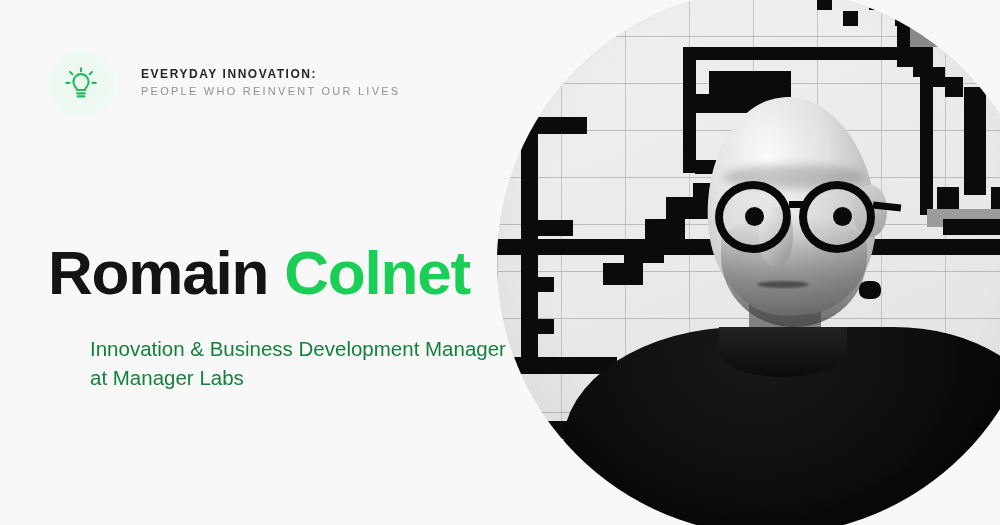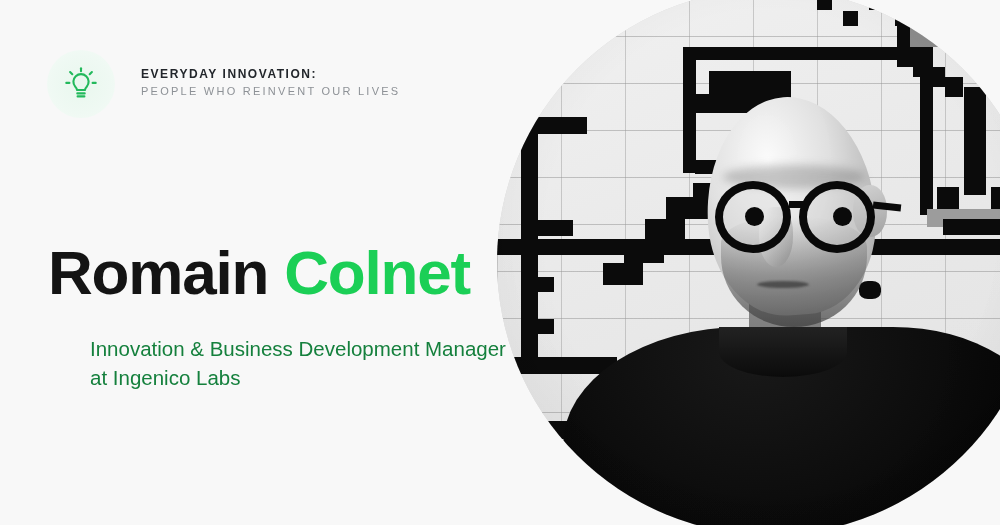--- a/index.html
+++ b/index.html
@@ -353,16 +353,16 @@
       <div class="brand-line1">EVERYDAY INNOVATION:</div>
       <div class="brand-line2">PEOPLE WHO REINVENT OUR LIVES</div>
     </div>
   </div>
 
 
   <h1 class="headline"><span>Romain</span><span> </span><span class="accent">Colnet</span></h1>
 
   <div class="role">
     <div>Innovation &amp; Business Development Manager</div>
-    <div>at Ingenico Labs</div>
+    <div>at Manager Labs</div>
   </div>
 
 </div>
 
 </body></html>

